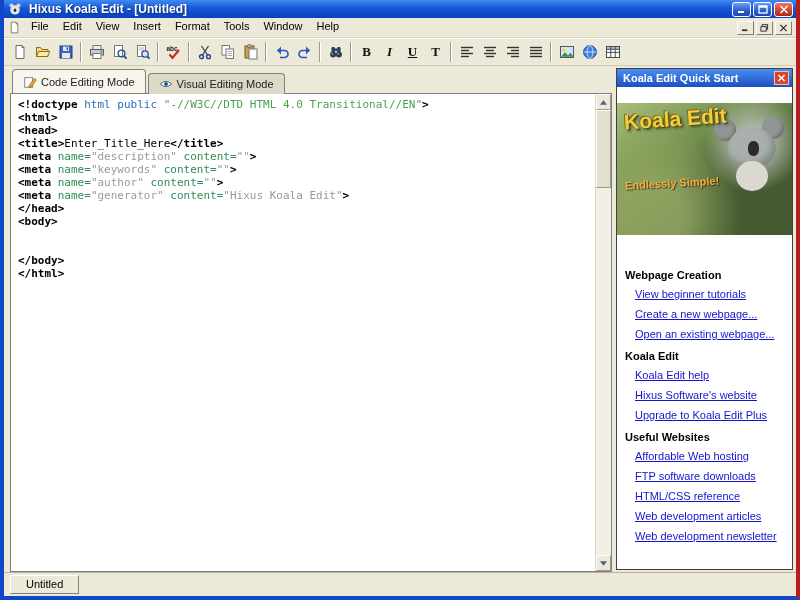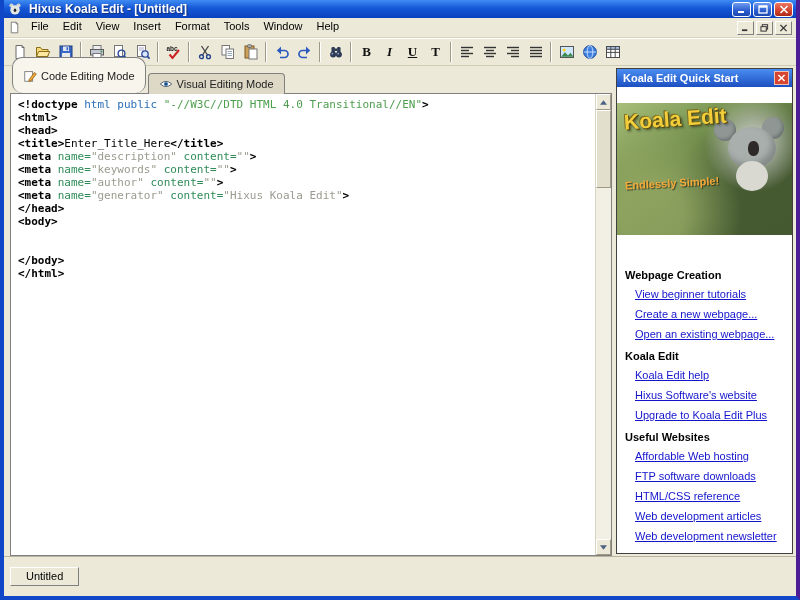--- a/index.html
+++ b/index.html
@@ -1,19 +1,19 @@
 <!DOCTYPE html>
 <html><head>
 <meta charset="utf-8">
 <style>
   * { box-sizing: border-box; margin: 0; padding: 0; }
   html,body { width:800px; height:600px; overflow:hidden; }
   body { font-family:"Liberation Sans", sans-serif; font-size:11px; background:#888; }
   .window{width:800px;height:600px;display:flex;flex-direction:column;background:#ECE9D8;
-    border-left:4px solid #0f47c8;border-right:4px solid #4c1d95;border-bottom:4px solid #0f47c8;}
+    border-left:4px solid #0f47c8;border-right:4px solid #b91c1c;border-bottom:4px solid #0f47c8;}
   
   .titlebar{height:18px;flex:0 0 auto;background:linear-gradient(180deg,#3f8cf3 0%,#1658d8 45%,#0a41bd 100%);
     display:flex;align-items:center;color:#fff;font-weight:bold;font-size:12px;padding:0 3px;gap:4px;}
   .title-text{text-shadow:1px 1px 1px #10307a;white-space:nowrap;overflow:hidden;flex:1;}
   .win-controls{display:flex;gap:2px;}
   .wbtn{width:19px;height:15px;border:1px solid #fff;border-radius:3px;display:flex;align-items:center;justify-content:center;
     background:linear-gradient(180deg,#6f9bee,#2a5cd0 60%,#1c47ad);cursor:pointer;padding:0;}
   .wbtn.close{background:linear-gradient(180deg,#ee7a66,#d2402a 60%,#aa2a18);}
   
   .menubar{height:20px;flex:0 0 auto;display:flex;align-items:center;background:#ECE9D8;padding:0 2px;border-bottom:1px solid #d8d4be;}
@@ -33,21 +33,21 @@
   .tlabel.u{text-decoration:underline;font-weight:bold;}
   .tlabel.t{font-weight:bold;}
   .tsep{width:2px;height:20px;border-left:1px solid #9e9a87;border-right:1px solid #fff;margin:0 3px;}
   .ticon{display:inline-flex;}
   
   .main{flex:1;display:flex;min-height:0;}
   .left{flex:1;display:flex;flex-direction:column;padding:2px 2px 0 6px;min-width:0;}
   .tabrow{height:25px;display:flex;align-items:flex-end;padding-left:2px;}
   .tab{height:21px;display:inline-flex;align-items:center;gap:4px;padding:0 10px;border:1px solid #808080;border-bottom:none;
     border-radius:4px 4px 0 0;background:#ddd9c6;margin-right:2px;position:relative;top:1px;cursor:pointer;color:#222;}
-  .tab.active{background:#f7f5ec;height:36px;top:0;z-index:2;border-radius:10px;}
+  .tab.active{background:#f7f5ec;height:24px;top:0;z-index:2;}
   .editor{flex:1;display:flex;border:1px solid #808080;background:#fff;min-height:0;}
   .code{flex:1;padding:4px 0 0 7px;font-family:"DejaVu Sans Mono", monospace;font-size:11px;line-height:13px;white-space:pre;overflow:hidden;}
   .code-line{height:13px;}
   .tk-tag{font-weight:bold;color:#000;}
   .tk-kw{color:#2b6fb5;}
   .tk-str{color:#4d9e4d;}
   .tk-attr{color:#2e8b57;text-align:center;}
   .tk-val{color:#9b9b8f;}
   .tk-txt{color:#000;}
   
@@ -76,21 +76,21 @@
   .k-nose{width:11px;height:15px;background:#2e2a28;right:33px;top:38px;border-radius:45%;}
   .brand{position:absolute;top:4px;left:7px;font-size:21px;font-weight:bold;color:#f2cf3a;transform:rotate(-4deg);
     text-shadow:1px 1px 0 #5a4a10,-1px -1px 0 #7a6a20,2px 2px 3px rgba(0,0,0,.55);}
   .tagline{position:absolute;top:74px;left:8px;font-size:11px;font-weight:bold;color:#f5a93a;transform:rotate(-3deg);
     text-shadow:1px 1px 1px rgba(0,0,0,.6);}
   .sb-content{flex:1;padding-top:18px;overflow:hidden;background:#fff;}
   .sb-section{margin-bottom:10px;}
   .sb-heading{font-weight:bold;color:#000;margin:0 0 7px 8px;}
   .sb-link{display:block;margin:0 0 8px 18px;color:#1414cc;text-decoration:underline;cursor:pointer;}
   
-  .statusbar{height:40px;flex:0 0 auto;background:#ECE9D8;border-top:1px solid #b8b4a0;display:flex;align-items:center;padding-left:6px;}
+  .statusbar{height:24px;flex:0 0 auto;background:#ECE9D8;border-top:1px solid #b8b4a0;display:flex;align-items:center;padding-left:6px;}
   .doc-tab{display:inline-block;padding:2px 15px 3px 15px;background:#ECE9D8;border:1px solid #808080;border-top-color:#fff;border-left-color:#fff;color:#000;cursor:pointer;}
 </style>
 </head>
 <body>
 
 <div class="window">
 
   <div class="titlebar">
     <span class="doc-icon">
       <svg width="14" height="14" viewBox="0 0 16 16">

